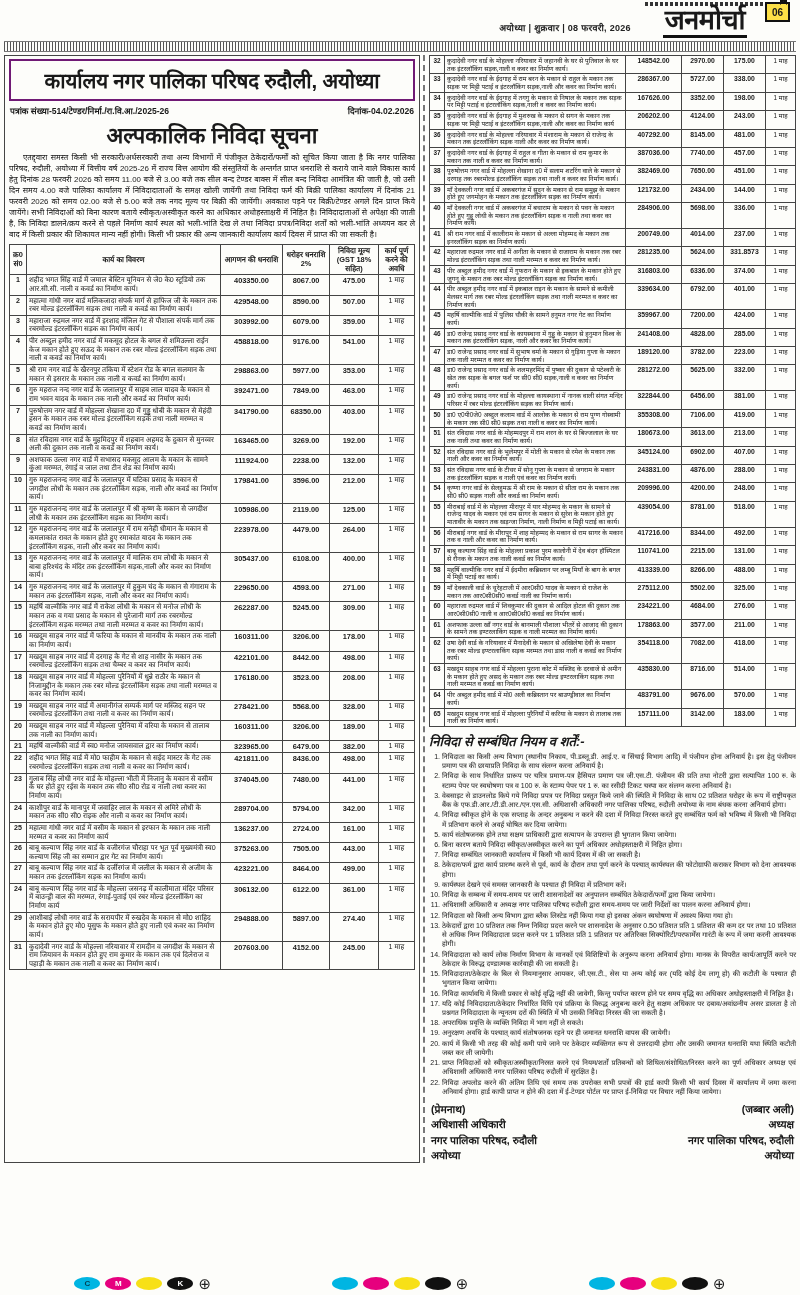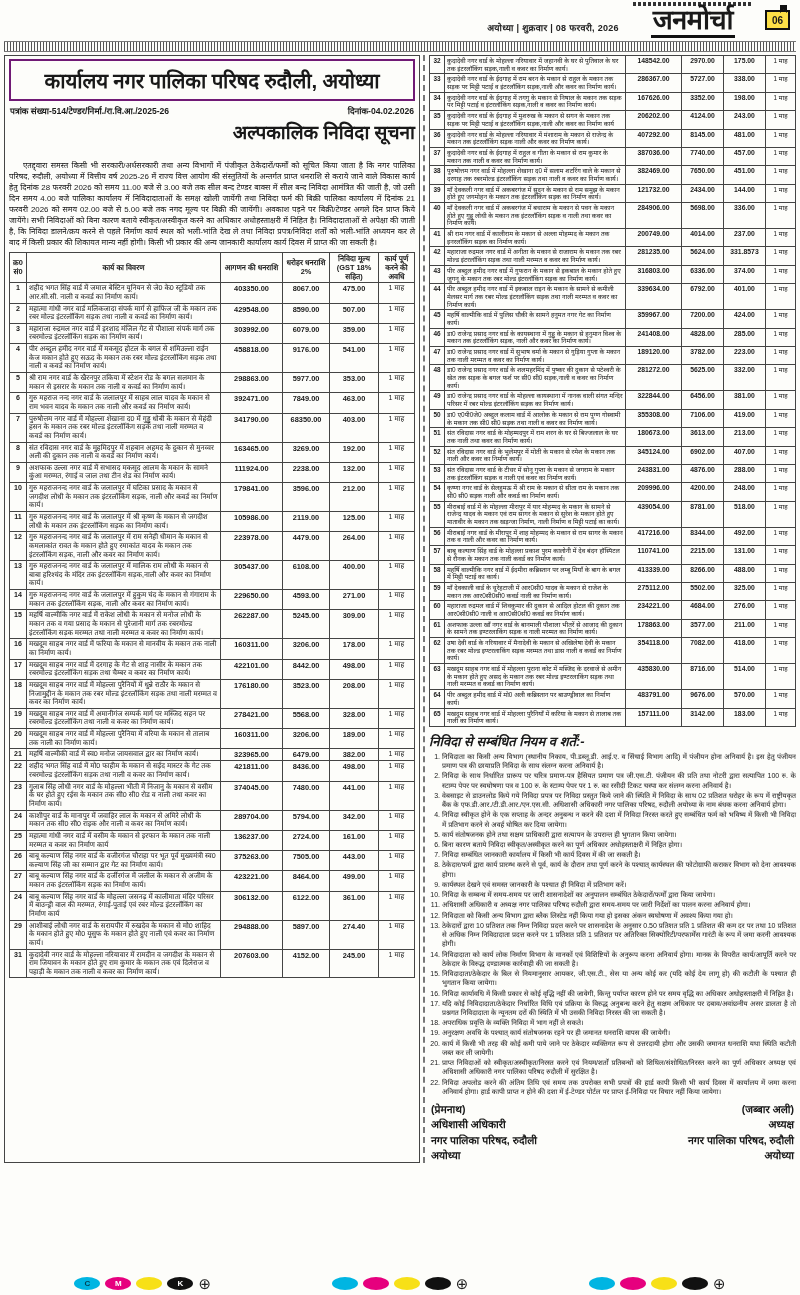--- a/index.html
+++ b/index.html
@@ -2,36 +2,36 @@
 <html><head>
 <meta charset="utf-8">
 <style>
   html,body{margin:0;padding:0;background:#e8e6e0;}
   .page{width:800px;height:1295px;margin:0 auto;background:#fdfdfa;color:#191919;
         font-family:"Liberation Sans","DejaVu Sans",sans-serif;position:relative;overflow:hidden;
         box-sizing:border-box;padding:4px 4px;}
   
   .masthead{display:flex;justify-content:flex-end;align-items:flex-end;gap:14px;height:34px;padding-right:6px;}
   .dateline{font-size:9px;font-weight:bold;letter-spacing:.3px;padding-bottom:4px;color:#222;}
-  .logo-wrap{display:flex;align-items:center;gap:12px;}
+  .logo-wrap{display:flex;align-items:flex-start;gap:0;}
   .logo-block{display:flex;flex-direction:column;align-items:center;}
   .logo-tagline{width:120px;height:4px;background:repeating-linear-gradient(90deg,#333 0 3px,transparent 3px 5px);margin-bottom:1px;}
   .logo{font-size:27px;font-weight:800;line-height:1;letter-spacing:-.5px;border-bottom:3px solid #111;padding:0 2px 1px;}
   .pagenum-box{border:2px solid #111;font-size:10px;font-weight:bold;padding:4px 5px 2px;line-height:1;position:relative;background:#fde047;}
   .pagenum-flag{position:absolute;top:-7px;right:1px;width:7px;height:8px;background:#111;
        clip-path:polygon(0 0,100% 0,100% 100%,50% 60%,0 100%);}
   .top-rule{height:9px;margin-top:3px;background:repeating-linear-gradient(90deg,#555 0 1px,transparent 1px 3px);
        border-top:1px solid #777;border-bottom:1px solid #777;}
   
   .content{display:flex;margin-top:3px;}
   .col-left{width:416px;flex:0 0 416px;border:1px solid #444;padding:3px 4px;box-sizing:border-box;}
   .col-right{flex:1;border-left:2px dashed #777;margin-left:3px;padding-left:4px;box-sizing:border-box;}
   .office-title{border:2px solid #701a75;text-align:center;font-size:20.5px;font-weight:800;padding:5px 2px;letter-spacing:-.2px;}
   .ref-row{display:flex;justify-content:space-between;font-size:8.6px;font-weight:bold;margin:4px 1px 1px;}
-  .notice-title{text-align:right;font-size:19px;font-weight:800;margin:2px 0 15px;}
+  .notice-title{text-align:center;font-size:22px;font-weight:800;margin:2px 0 3px;}
   .intro{font-size:7.9px;line-height:1.4;text-align:justify;text-indent:14px;margin-bottom:3px;}
   
   table{border-collapse:collapse;width:100%;}
   th,td{border:1px solid #444;vertical-align:top;padding:1px 2px;}
   th{font-size:7.4px;font-weight:bold;text-align:center;vertical-align:middle;line-height:1.25;}
   .lt td{font-size:7.1px;line-height:1.22;}
   .rt td{font-size:6.4px;line-height:1.2;}
   .c-sn{text-align:center;font-weight:bold;}
   .c-num{text-align:center;font-weight:bold;white-space:nowrap;}
   .lt .c-num{font-size:7.4px;}

